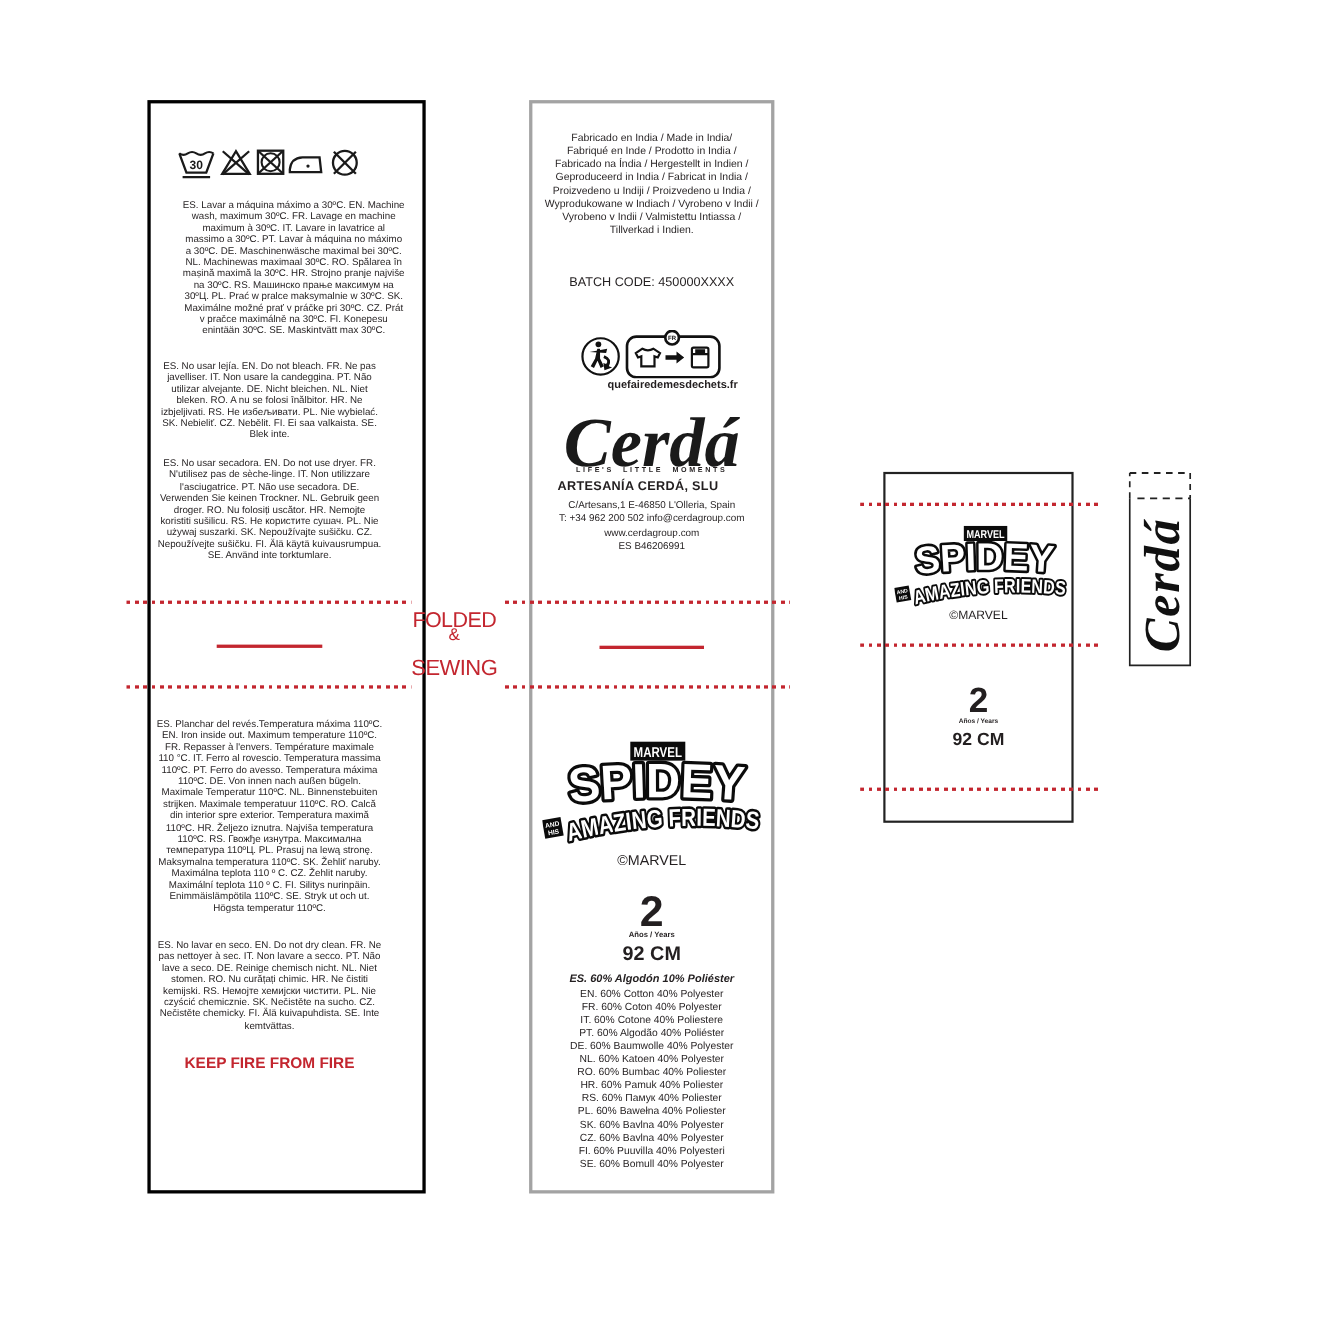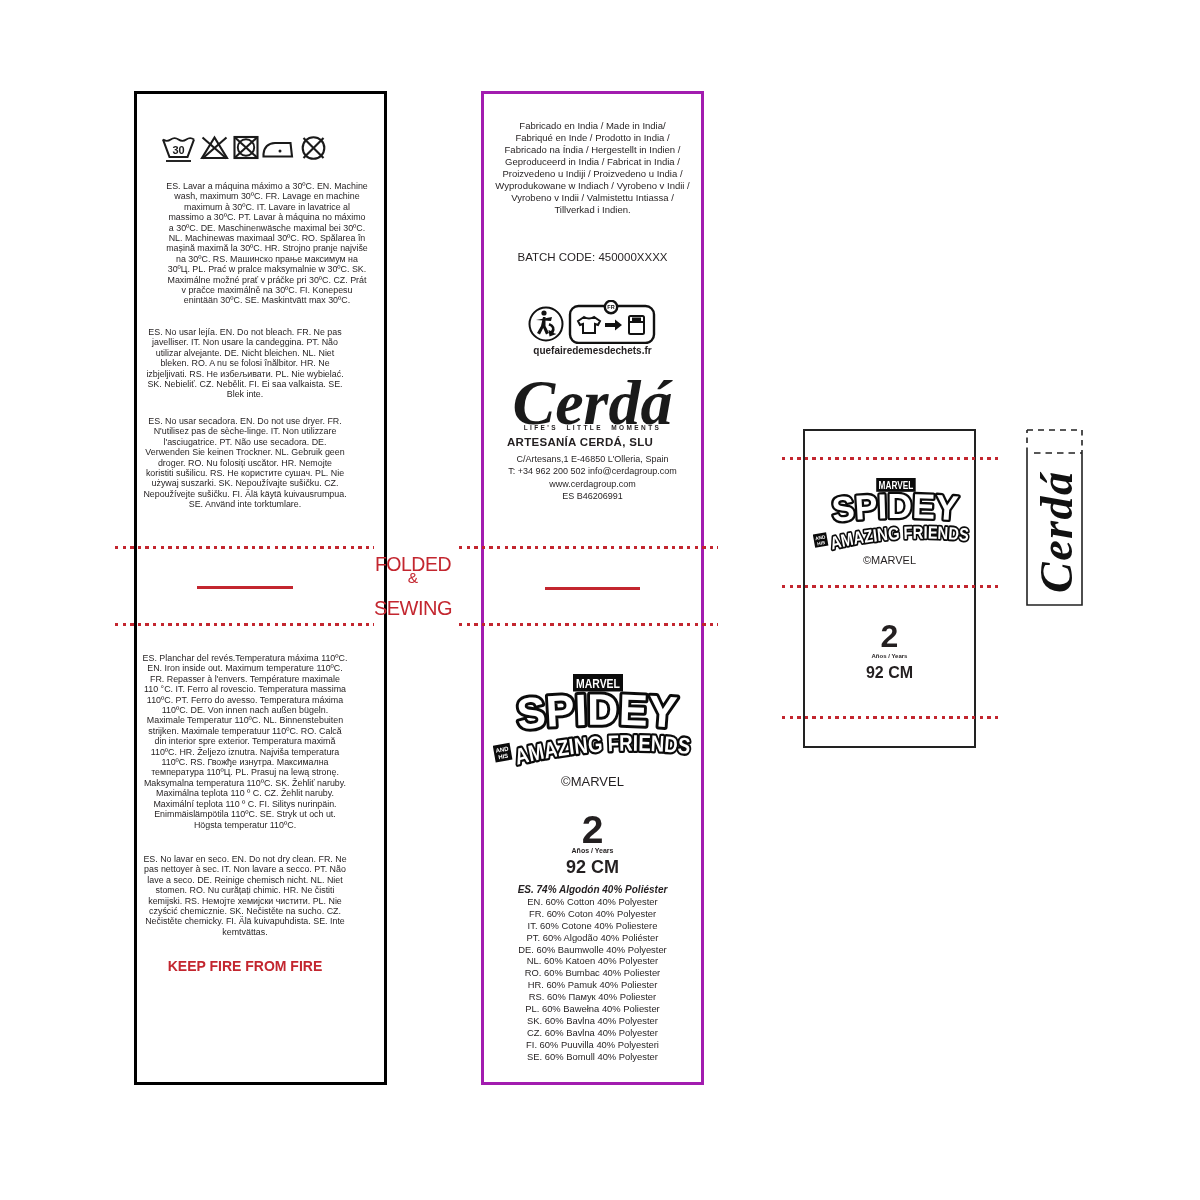--- a/index.html
+++ b/index.html
@@ -105,21 +105,21 @@
   kemijski. RS. Немојте хемијски чистити. PL. Nie<br>
   czyścić chemicznie. SK. Nečistěte na sucho. CZ.<br>
   Nečistěte chemicky. FI. Älä kuivapuhdista. SE. Inte<br>
   kemtvättas.
   </div>
 
   <div class="abs ctr red" style="left:0;top:864px;width:216px;font-size:14px;font-weight:bold;">KEEP FIRE FROM FIRE</div>
 
 </div>
 
-<div class="abs" style="left:481px;top:91px;width:217px;height:988px;border:3px solid #a21caf;">
+<div class="abs" style="left:481px;top:91px;width:217px;height:988px;border:3px solid #a3a3a3;">
 
   <div class="abs ctr" style="left:0;top:26px;width:217px;font-size:9.5px;line-height:12px;">
   Fabricado en India / Made in India/<br>
   Fabriqué en Inde / Prodotto in India /<br>
   Fabricado na Índia / Hergestellt in Indien /<br>
   Geproduceerd in India / Fabricat in India /<br>
   Proizvedeno u Indiji / Proizvedeno u India /<br>
   Wyprodukowane w Indiach / Vyrobeno v Indii /<br>
   Vyrobeno v Indii / Valmistettu Intiassa /<br>
   Tillverkad i Indien.
@@ -151,21 +151,21 @@
 
     <path d="M77,23 L87,23 L87,19.5 L94,25 L87,30.5 L87,27 L77,27 Z" fill="#111"></path>
 
     <g fill="none" stroke="#111" stroke-width="2">
       <rect x="101" y="16" width="15" height="18" rx="1.5"></rect>
       <line x1="101" y1="22" x2="116" y2="22"></line>
       <rect x="105" y="18.5" width="7" height="1.5" fill="#111"></rect>
     </g>
   </svg>
 
-  <div class="abs ctr" style="left:0;top:251px;width:217px;font-size:10px;font-weight:bold;">quefairedemesdechets.fr</div>
+  <div class="abs ctr" style="left:0;top:251px;width:217px;font-size:10px;font-weight:bold;padding-left:19px;">quefairedemesdechets.fr</div>
 
   <svg class="abs" style="left:0;top:282px;" width="217" height="56" viewBox="0 0 217 56">
     <text x="108.5" y="48" text-anchor="middle" font-family="Liberation Serif,serif" font-style="italic" font-weight="bold" font-size="64" fill="#1a1a1a">Cerdá</text>
   </svg>
 
   <div class="abs" style="left:0;top:330px;width:217px;text-align:center;font-size:6.5px;font-weight:bold;letter-spacing:2.4px;">LIFE'S&nbsp;&nbsp;LITTLE&nbsp;&nbsp;MOMENTS</div>
 
   <div class="abs ctr" style="left:0;top:342px;width:192px;font-size:11.5px;font-weight:bold;letter-spacing:0.3px;">ARTESANÍA CERDÁ, SLU</div>
 
   <div class="abs ctr" style="left:0;top:359px;width:217px;font-size:9px;line-height:12.3px;">
@@ -181,21 +181,21 @@
 
   <div class="abs ctr" style="left:0;top:680px;width:217px;font-size:13px;">©MARVEL</div>
 
   <div class="abs ctr" style="left:0;top:716px;width:217px;font-size:39px;line-height:40px;font-weight:bold;">2</div>
 
   <div class="abs ctr" style="left:0;top:753px;width:217px;font-size:7px;font-weight:bold;">Años / Years</div>
 
   <div class="abs ctr" style="left:0;top:763px;width:217px;font-size:18px;font-weight:bold;">92 CM</div>
 
   <div class="abs ctr" style="left:0;top:790px;width:217px;font-size:9.4px;line-height:11.9px;">
-  <span style="font-weight:bold;font-style:italic;font-size:10px;">ES. 74% Algodón 40% Poliéster</span><br>
+  <span style="font-weight:bold;font-style:italic;font-size:10px;">ES. 60% Algodón 10% Poliéster</span><br>
   EN. 60% Cotton 40% Polyester<br>
   FR. 60% Coton 40% Polyester<br>
   IT. 60% Cotone 40% Poliestere<br>
   PT. 60% Algodão 40% Poliéster<br>
   DE. 60% Baumwolle 40% Polyester<br>
   NL. 60% Katoen 40% Polyester<br>
   RO. 60% Bumbac 40% Poliester<br>
   HR. 60% Pamuk 40% Poliester<br>
   RS. 60% Памук 40% Poliester<br>
   PL. 60% Bawełna 40% Poliester<br>

